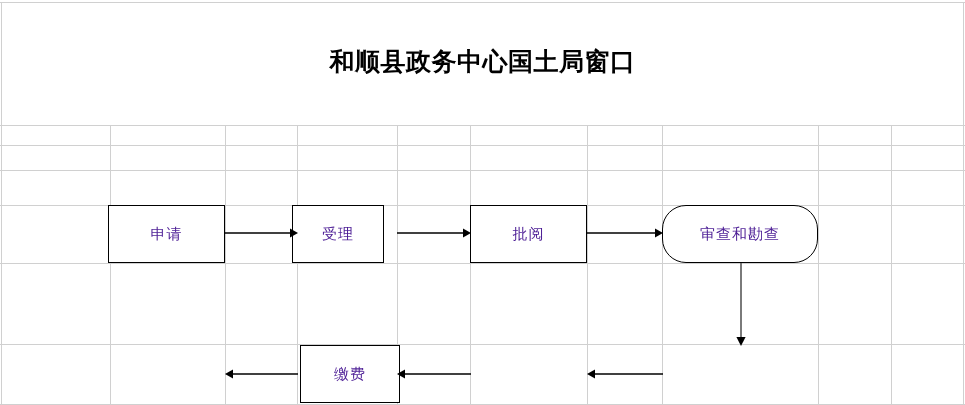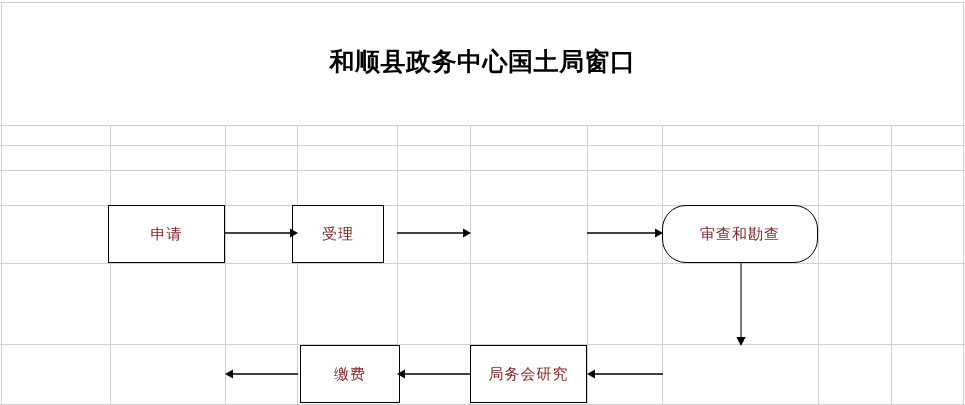--- a/index.html
+++ b/index.html
@@ -63,21 +63,21 @@
   }
   .node {
     position: absolute;
     box-sizing: border-box;
     border: 1.6px solid #000000;
     background: #ffffff;
     display: flex;
     align-items: center;
     justify-content: center;
     font-size: 15px;
-    color: #7f1d1d;
+    color: #4c1d95;
     letter-spacing: 1px;
     line-height: 1;
     white-space: nowrap;
   }
   .arrow-h, .arrow-v {
     position: absolute;
   }
   .arrow-h svg, .arrow-v svg {
     display: block;
   }
@@ -111,24 +111,24 @@
   </div>
 
   <div id="title-block">
     <div class="title-line">和顺县政务中心国土局窗口</div>
   </div>
 
   <div id="flow">
 
     <div class="node" style="left:108px; top:205px; width:117px; height:58px;">申请</div>
     <div class="node" style="left:292px; top:205px; width:92px; height:58px;">受理</div>
+    <div class="node" style="left:470px; top:205px; width:117px; height:58px;">批阅</div>
     <div class="node" style="left:662px; top:205px; width:156px; height:58px;border-radius:24px;">审查和勘查</div>
 
     <div class="node" style="left:300px; top:345px; width:100px; height:58px;">缴费</div>
-    <div class="node" style="left:470px; top:345px; width:117px; height:58px;">局务会研究</div>
 
     <div class="arrow-h" style="left:225px; top:226px; width:73px; height:14px;">
       <svg width="73" height="14" viewBox="0 0 73 14">
         <line x1="0" y1="7" x2="65" y2="7" stroke="#000000" stroke-width="1.4"></line>
         <polygon points="65,2.4 73,7 65,11.6" fill="#000000"></polygon>
       </svg>
     </div>
 
     <div class="arrow-h" style="left:397px; top:226px; width:74px; height:14px;">
       <svg width="74" height="14" viewBox="0 0 74 14">

